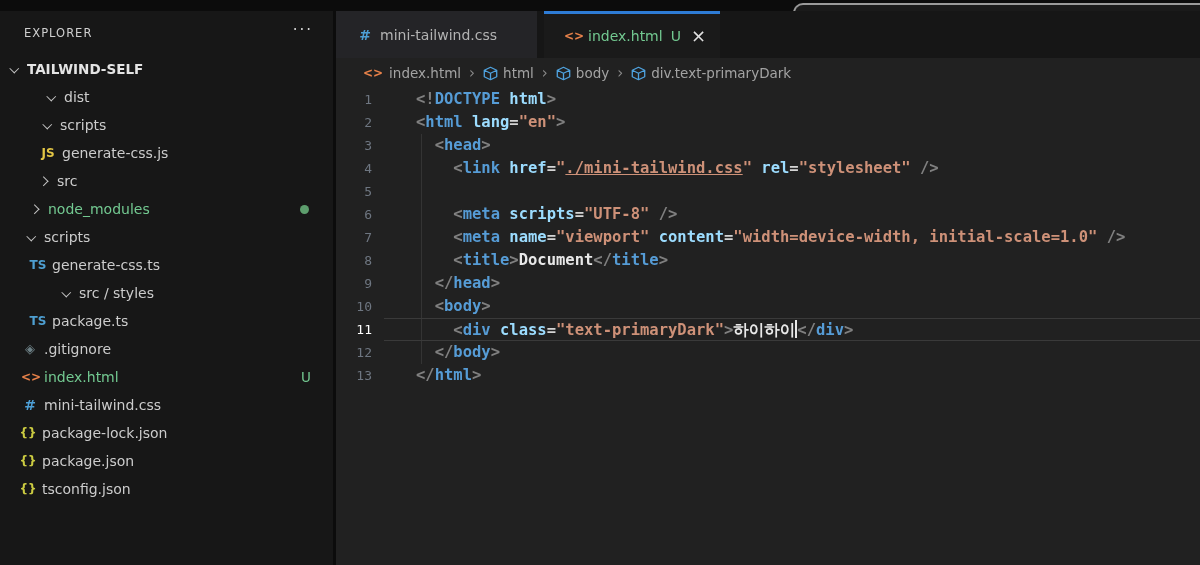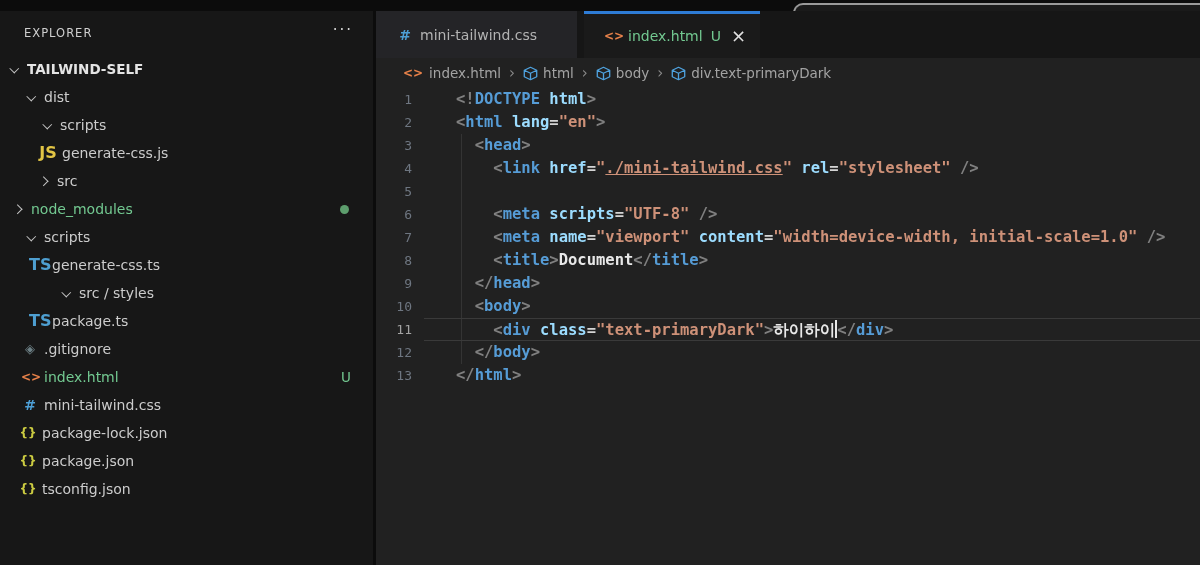--- a/index.html
+++ b/index.html
@@ -9,38 +9,38 @@
 
   
   .topband { height:11px; background:#0c0c0c; position:relative; overflow:hidden; }
   .overlay-frame { position:absolute; left:793px; top:3px; width:440px; height:30px;
                    border-top:2px solid #9a9a9a; border-left:2px solid #9a9a9a;
                    border-top-left-radius:10px; background:#1a1a1a; }
 
   .main-row { display:flex; height:554px; }
 
   
-  .sidebar { width:376px; flex:none; background:#171717; border-right:3px solid #0c0c0c; position:relative; }
+  .sidebar { width:336px; flex:none; background:#171717; border-right:3px solid #0c0c0c; position:relative; }
   .sidebar-header { height:44px; display:flex; align-items:center; padding-left:24px;
                     color:#cfcfcf; font-size:11.5px; letter-spacing:1px; position:relative; }
   .more-actions { position:absolute; right:20px; top:12px; color:#d6d6d6; font-size:15px;
                   letter-spacing:2px; cursor:pointer; line-height:1; }
   .tree { font-size:14px; color:#cccccc; }
   .trow { height:28px; display:flex; align-items:center; position:relative; cursor:pointer; }
   .trow.root { font-weight:bold; color:#e4e4e4; font-size:13.5px; }
   .tlabel { margin-left:5px; white-space:nowrap; }
   .green { color:#73c991; }
 
   .chev { width:16px; height:16px; flex:none; position:relative; }
   .chev::before { content:""; position:absolute; width:5.5px; height:5.5px;
                   border-right:1.6px solid #c5c5c5; border-bottom:1.6px solid #c5c5c5;
                   top:4px; left:4.5px; transform:rotate(45deg); }
   .chev.collapsed::before { transform:rotate(-45deg); top:5px; left:3.5px; }
 
-  .fic { width:18px; flex:none; text-align:center; font-weight:bold; font-size:16px; line-height:16px; }
+  .fic { width:18px; flex:none; text-align:center; font-weight:bold; font-size:12px; line-height:16px; }
   .ic-js   { color:#e2c545; }
   .ic-ts   { color:#4e9fd1; }
   .ic-html { color:#e8824a; font-size:12px; }
   .ic-css  { color:#4d9fd6; font-size:14px; }
   .ic-json { color:#cbcb41; font-size:12px; }
   .ic-git  { color:#6d8086; font-size:13px; }
 
   .badge-u   { position:absolute; right:22px; color:#73c991; font-size:13.5px; }
   .badge-dot { position:absolute; right:24px; width:9px; height:9px; border-radius:50%; background:#5d9e6d; }
 
@@ -64,21 +64,21 @@
   .bc-sep { margin:0 8px; color:#8a8a8a; font-size:15px; }
 
   
   .code { flex:1; position:relative; font-family:"DejaVu Sans Mono","Liberation Mono",monospace;
           font-size:15.5px; font-weight:bold; line-height:23px; color:#d4d4d4; overflow:hidden; }
   .indent-guide { position:absolute; left:85px; top:46px; width:1px; height:230px; background:#343434; }
   .cline { display:flex; height:23px; position:relative; }
   .ln { width:36px; flex:none; text-align:right; color:#6e7681; font-size:13px;
         font-weight:normal; line-height:23px; }
   .lc { flex:1; margin-left:12px; padding-left:32px; white-space:pre; height:23px; }
-  .cline.current .ln { color:#a3a3a3;padding-left:16px; }
+  .cline.current .ln { color:#ffffff;padding-left:16px; }
   .cline.current .lc { border-top:1px solid #3a3a3a; border-bottom:1px solid #3a3a3a; }
 
   .tk-p { color:#808080; }
   .tk-t { color:#569cd6; }
   .tk-a { color:#9cdcfe; }
   .tk-e { color:#d4d4d4; }
   .tk-v { color:#ce9178; }
   .tk-l { color:#ce9178; text-decoration:underline; }
   .tk-x { color:#e8e8e8; }
   .caret { display:inline-block; width:2px; height:18px; background:#e6e6e6; vertical-align:-3px; }
@@ -95,37 +95,37 @@
     <aside class="sidebar">
       <div class="sidebar-header">
         <span>EXPLORER</span>
         <span class="more-actions">···</span>
       </div>
       <div class="tree" id="tree">
         <div class="trow root" style="padding-left:6px;">
           <span class="chev"></span>
           <span class="tlabel">TAILWIND-SELF</span>
         </div>
-      <div class="trow" style="padding-left: 23px;">
+      <div class="trow" style="padding-left: 23px; margin-left: 20px;">
             <span class="chev"></span>
             <span class="tlabel">dist</span>
           </div>
           <div class="trow" style="padding-left: 39px;">
             <span class="chev"></span>
             <span class="tlabel">scripts</span>
           </div>
           <div class="trow" style="padding-left: 39px;">
             <span class="fic ic-js">JS</span>
             <span class="tlabel">generate-css.js</span>
           </div>
           <div class="trow" style="padding-left: 36px;">
             <span class="chev collapsed"></span>
             <span class="tlabel">src</span>
           </div>
-          <div class="trow" style="padding-left: 10px; text-align: center;">
+          <div class="trow" style="padding-left: 27px; text-align: center;">
             <span class="chev collapsed"></span>
             <span class="tlabel green">node_modules</span>
             <span class="badge-dot"></span>
           </div>
           <div class="trow" style="padding-left: 23px;">
             <span class="chev"></span>
             <span class="tlabel">scripts</span>
           </div>
           <div class="trow" style="padding-left: 29px;">
             <span class="fic ic-ts">TS</span>

